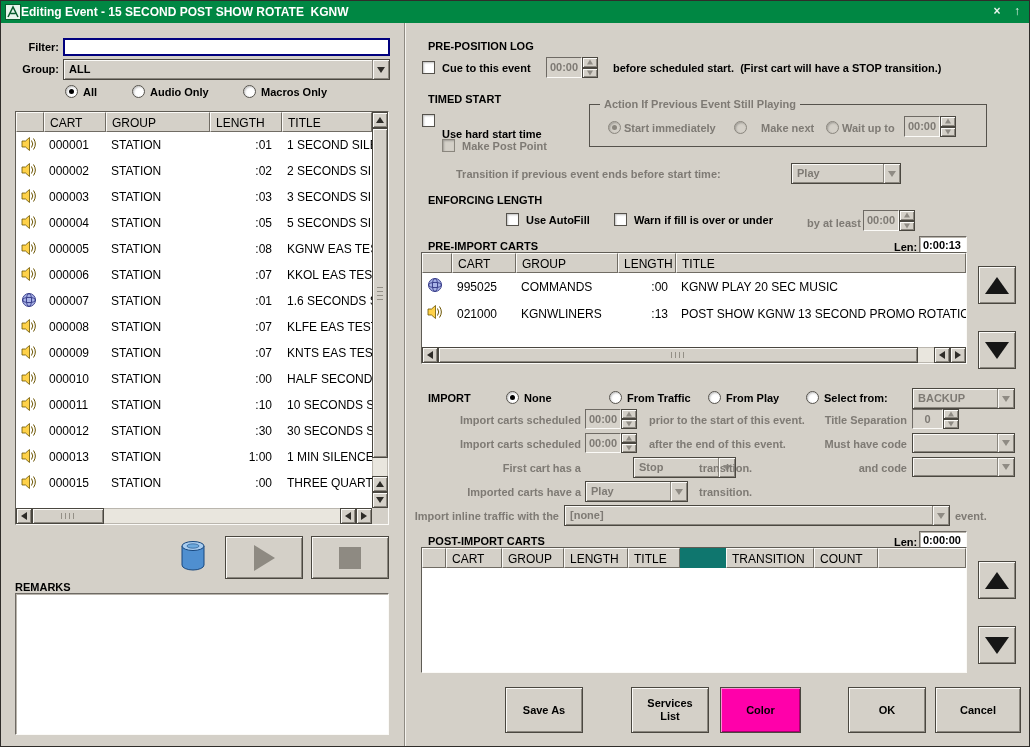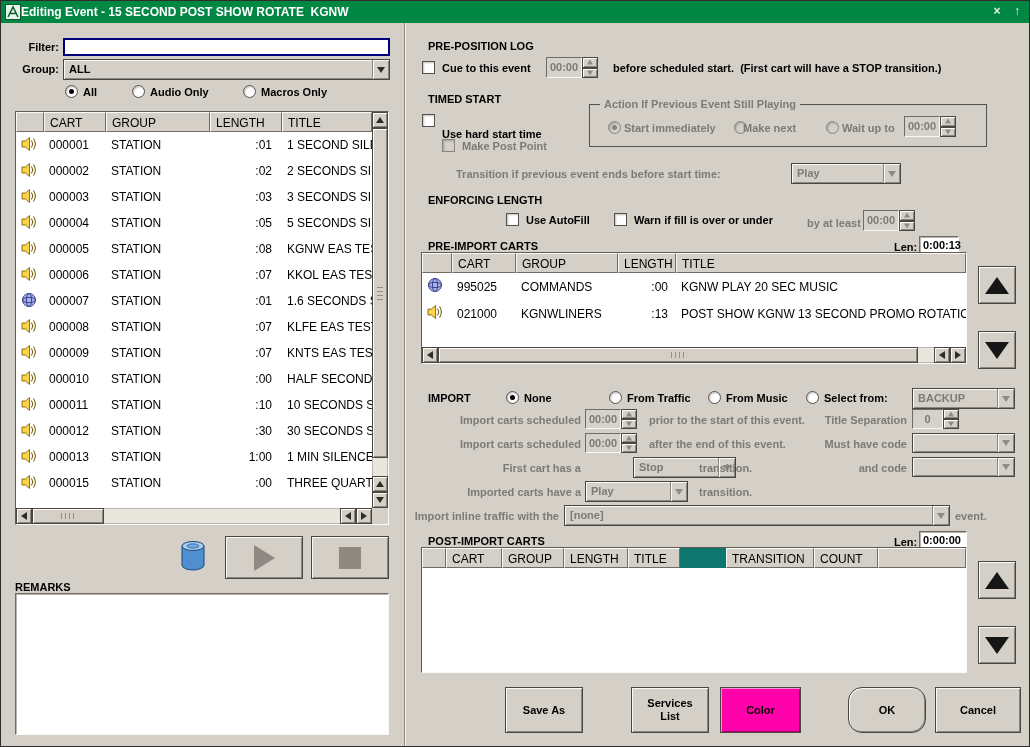--- a/index.html
+++ b/index.html
@@ -433,21 +433,21 @@
 
   <div class="lbl" style="left:427px;top:92px;">TIMED START</div>
   <span class="cb" style="left:421px;top:113px;"></span>
   <div class="lbl" style="left:441px;top:114px;margin-top:13px;">Use hard start time</div>
 
   <div class="grp" style="left:588px;top:103px;width:398px;height:43px;">
     <div class="grp-title">Action If Previous Event Still Playing</div>
     <span class="radio disabled sel" style="left:18px;top:16px;"></span>
     <div class="lbl gray" style="left:34px;top:17px;">Start immediately</div>
     <span class="radio disabled" style="left:144px;top:16px;"></span>
-    <div class="lbl gray" style="left:153px;top:17px;">Make next</div>
+    <div class="lbl gray" style="left:171px;top:17px;">Make next</div>
     <span class="radio disabled" style="left:236px;top:16px;"></span>
     <div class="lbl gray" style="left:252px;top:17px;">Wait up to</div>
     <div class="spin" style="left:314px;top:11px;width:52px;height:21px;">
       <span class="val">00:00</span>
       <span class="btns">
           <span class="b up"></span>
           <span class="b dn"></span>
         </span>
     </div>
   </div>
@@ -470,21 +470,21 @@
   <div class="spin" style="left:862px;top:209px;width:52px;height:21px;">
     <span class="val">00:00</span>
     <span class="btns">
         <span class="b up"></span>
         <span class="b dn"></span>
       </span>
   </div>
 
   <div class="lbl" style="left:427px;top:239px;">PRE-IMPORT CARTS</div>
   <div class="lbl" style="left:893px;top:240px;">Len:</div>
-  <div class="field sunken" style="left:918px;top:235px;width:40px;height:18px;">0:00:13</div>
+  <div class="field sunken" style="left:918px;top:235px;width:48px;height:18px;">0:00:13</div>
 
   <div class="dtable pre-t" style="left:420px;top:251px;width:546px;height:112px;">
     <div class="thead" style="left:0;top:0;right:0;height:20px;">
       <div class="th"></div>
         <div class="th">CART</div>
         <div class="th">GROUP</div>
         <div class="th">LENGTH</div>
         <div class="th">TITLE</div>
     </div>
     <div class="tbody" style="left:0;top:20px;right:0;bottom:16px;">
@@ -534,21 +534,21 @@
   <div class="bigbtn btn3d" style="left:977px;top:330px;">
       <span class="tri-dn"></span>
     </div>
 
   <div class="lbl" style="left:427px;top:391px;">IMPORT</div>
   <span class="radio sel" style="left:505px;top:390px;"></span>
   <div class="lbl" style="left:523px;top:391px;">None</div>
   <span class="radio" style="left:608px;top:390px;"></span>
   <div class="lbl" style="left:626px;top:391px;">From Traffic</div>
   <span class="radio" style="left:707px;top:390px;"></span>
-  <div class="lbl" style="left:725px;top:391px;">From Music</div>
+  <div class="lbl" style="left:725px;top:391px;">From Play</div>
   <span class="radio" style="left:805px;top:390px;"></span>
   <div class="lbl" style="left:823px;top:391px;">Select from:</div>
   <div class="combo btn3d disabled" style="left:911px;top:387px;width:103px;height:21px;">
     <span class="cval">BACKUP</span>
     <span class="carrow"></span>
   </div>
 
   <div class="lbl gray right" style="left:420px;top:413px;width:160px;">Import carts scheduled</div>
   <div class="spin" style="left:584px;top:408px;width:52px;height:20px;">
     <span class="val">00:00</span>
@@ -631,16 +631,16 @@
   <div class="bigbtn btn3d" style="left:977px;top:560px;">
       <span class="tri-up"></span>
     </div>
   <div class="bigbtn btn3d" style="left:977px;top:625px;">
       <span class="tri-dn"></span>
     </div>
 
   <div class="action-btn btn3d" style="left:504px;top:686px;width:78px;">Save As</div>
   <div class="action-btn btn3d" style="left:630px;top:686px;width:78px;padding:0 14px;">Services List</div>
   <div class="action-btn btn3d color" style="left:719px;top:686px;width:81px;">Color</div>
-  <div class="action-btn btn3d" style="left:847px;top:686px;width:78px;border-radius:14px;">OK</div>
+  <div class="action-btn btn3d" style="left:847px;top:686px;width:78px;">OK</div>
   <div class="action-btn btn3d" style="left:934px;top:686px;width:86px;">Cancel</div>
 
 </div>
 
 </body></html>

